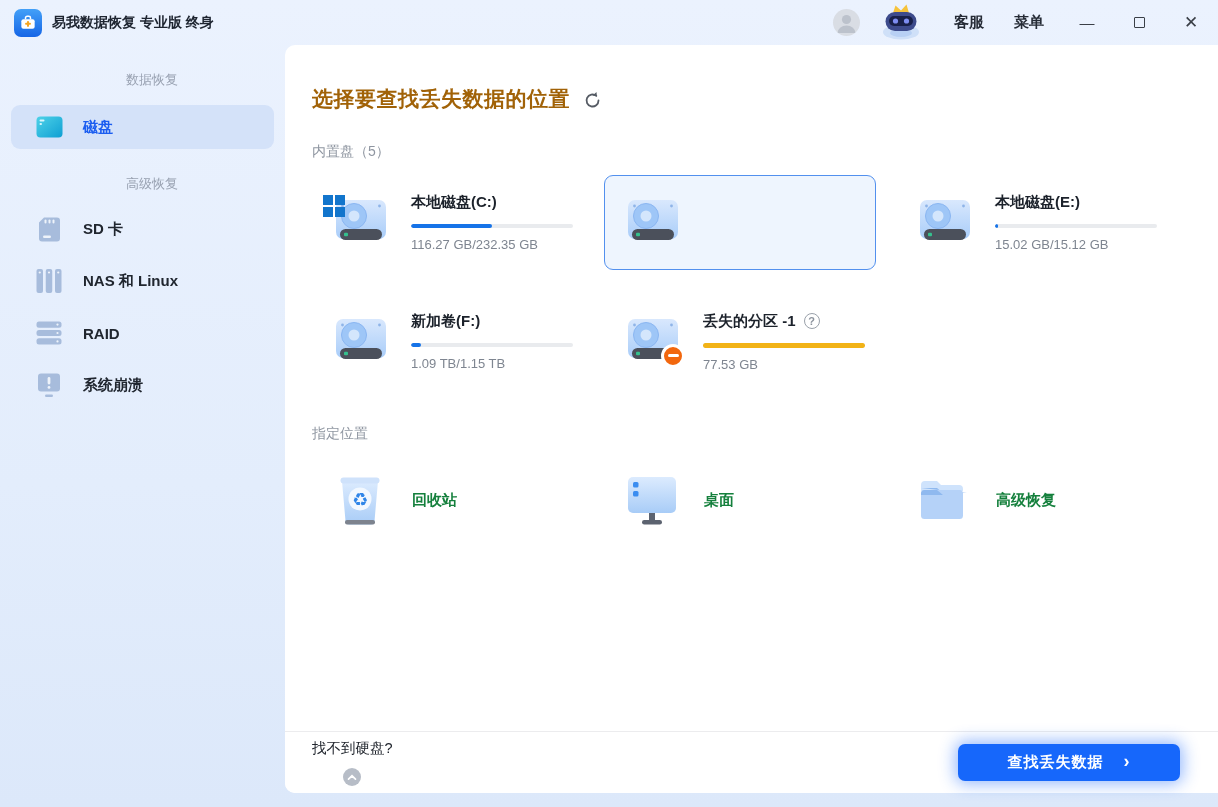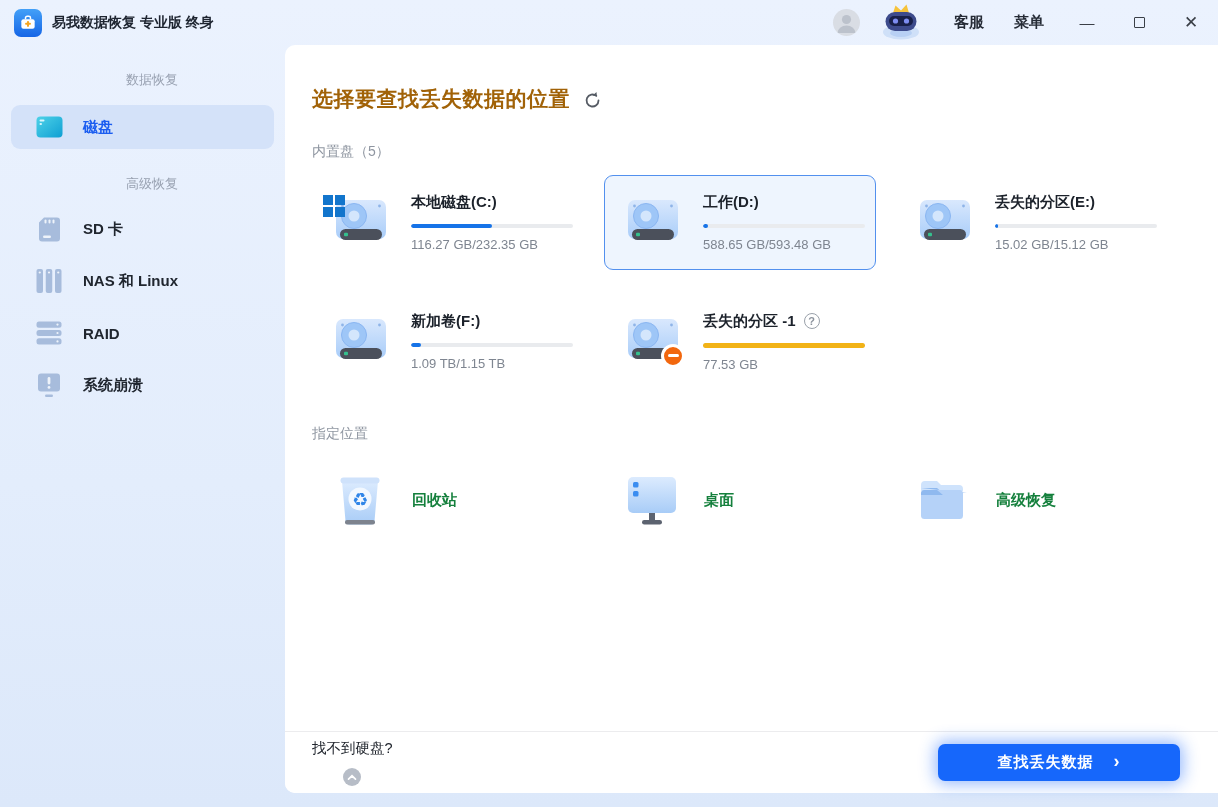--- a/index.html
+++ b/index.html
@@ -75,21 +75,21 @@
   .loc-ic { width:52px; display:flex; justify-content:center; flex:0 0 auto; }
 
   
   .footer { position:absolute; left:0; right:0; bottom:0; height:62px; border-top:1px solid #ececee;
     display:flex; align-items:center; padding:0 38px 0 27px; background:#fff; border-radius:0 0 0 10px; }
   .missing { display:flex; align-items:center; gap:10px; cursor:pointer;flex-direction:column; }
   .missing-text { font-size:14.5px; color:#20252d; }
   .chev-circle { width:18px; height:18px; border-radius:50%; background:#b7bdc7;
     display:flex; align-items:center; justify-content:center; }
   .f-spacer { flex:1; }
-  .scan-btn { width:242px; height:37px; border:none; border-radius:7px; background:var(--button,#1667fb);
+  .scan-btn { width:222px; height:37px; border:none; border-radius:7px; background:var(--button,#1667fb);
     color:#fff; font-size:15px; font-weight:700; letter-spacing:1px; cursor:pointer;
     display:flex; align-items:center; justify-content:center; gap:20px;
     box-shadow:0 0 16px 3px rgba(25,103,250,.45);
     font-family:"Liberation Sans","DejaVu Sans",sans-serif; }
   .scan-arrow { font-size:18px; font-weight:700; margin-top:-2px; }
 </style>
 </head>
 <body>
 
 <svg width="0" height="0" style="position:absolute">
@@ -261,37 +261,30 @@
         <div class="disk-size">116.27 GB/232.35 GB</div>
       </div>
     </div>
 
     <div class="disk-card selected">
       <div class="disk-ic-wrap">
         <svg width="56" height="44" viewBox="0 0 56 44">
             <use href="#diskDrive"></use>
           </svg>
       </div>
+    </div>
+
+    <div class="disk-card">
+      <div class="disk-ic-wrap">
+        <svg width="56" height="44" viewBox="0 0 56 44">
+            <use href="#diskDrive"></use>
+          </svg>
+      </div>
       <div class="disk-info">
-        <div class="disk-name">工作(D:)</div>
-        <div class="bar">
-            <div class="bar-fill" style="width: 3%;"></div>
-          </div>
-        <div class="disk-size">588.65 GB/593.48 GB</div>
-      </div>
-    </div>
-
-    <div class="disk-card">
-      <div class="disk-ic-wrap">
-        <svg width="56" height="44" viewBox="0 0 56 44">
-            <use href="#diskDrive"></use>
-          </svg>
-      </div>
-      <div class="disk-info">
-        <div class="disk-name">丢失的分区(E:)</div>
+        <div class="disk-name">本地磁盘(E:)</div>
         <div class="bar">
             <div class="bar-fill" style="width: 2%;"></div>
           </div>
         <div class="disk-size">15.02 GB/15.12 GB</div>
       </div>
     </div>
 
     <div class="disk-card">
       <div class="disk-ic-wrap">
         <svg width="56" height="44" viewBox="0 0 56 44">

